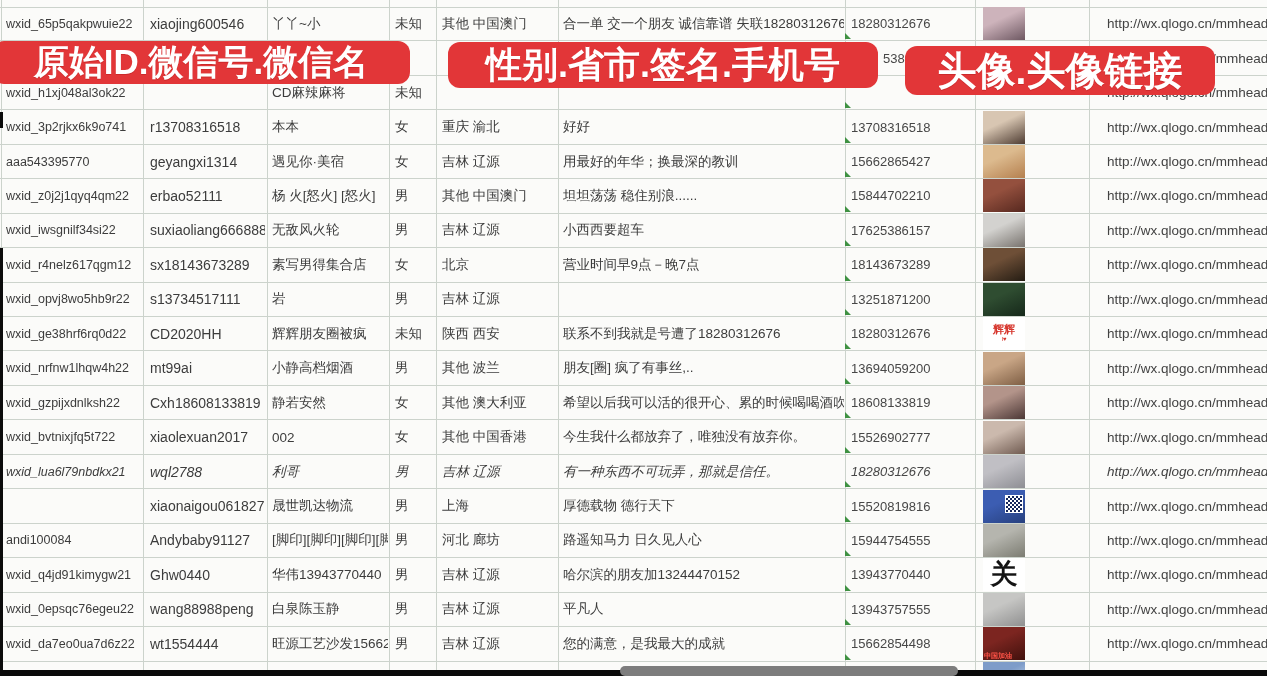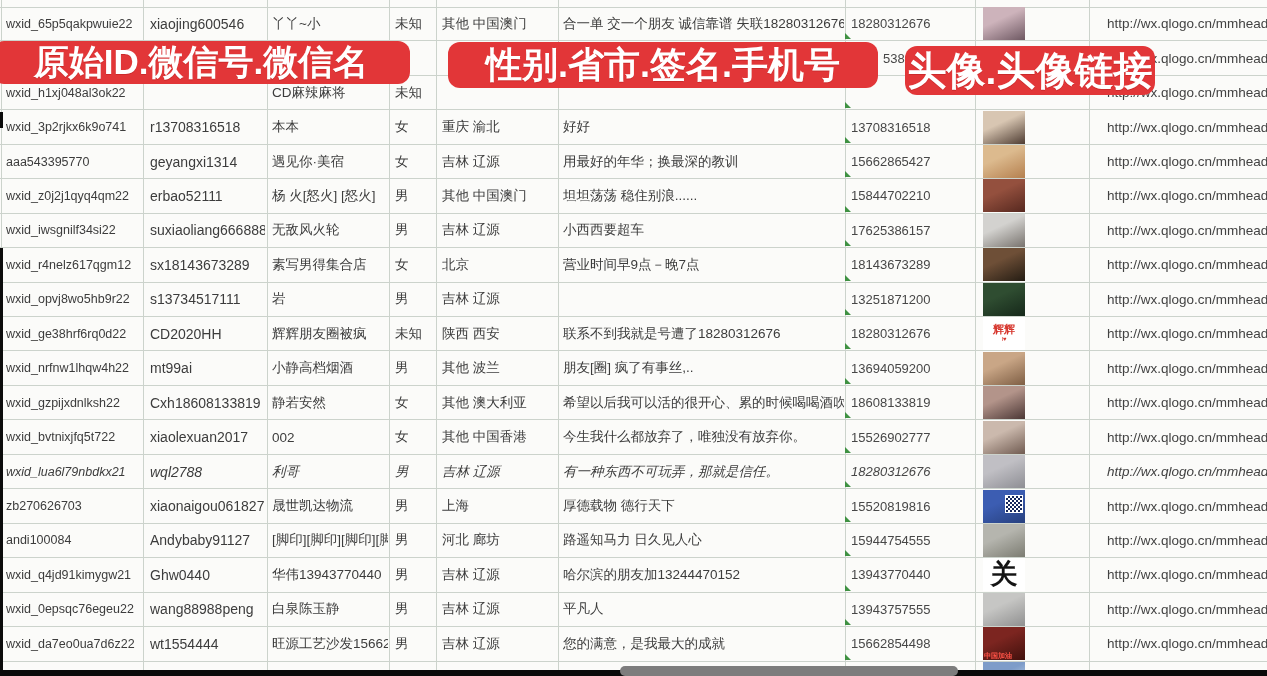--- a/index.html
+++ b/index.html
@@ -35,21 +35,21 @@
   .av-label{background:#ffffff;}
   .av-label .txt{font-weight:bold;line-height:1;}
   .av-label .sub{font-size:6px;line-height:1.4;}
   
   .banner{position:absolute;background:#e23638;border-radius:12px;z-index:10;
           display:flex;align-items:center;justify-content:center;
           color:#ffffff;font-weight:bold;white-space:nowrap;
           text-shadow:0 1px 0 rgba(160,20,20,.35);}
   .banner1{left:-8px;top:41px;width:418px;height:43px;font-size:35px;}
   .banner2{left:448px;top:42px;width:430px;height:46px;font-size:36px;}
-  .banner3{left:905px;top:46px;width:250px;height:49px;font-size:39px;}
+  .banner3{left:905px;top:46px;width:310px;height:49px;font-size:39px;}
   
   .left-edge{position:absolute;left:0;top:248px;width:3px;height:428px;background:#0b0b0b;z-index:40;}
   .left-nub{position:absolute;left:0;top:112px;width:3px;height:16px;background:#0b0b0b;z-index:40;}
   .bottom-bar{position:absolute;left:0;top:670px;width:1267px;height:6px;background:#0a0a0a;z-index:50;}
   .thumb{position:absolute;left:620px;top:666px;width:338px;height:10px;background:#7d7d7d;border-radius:5px;z-index:51;}
 </style>
 </head>
 <body>
 
 <div class="screen">
@@ -287,21 +287,20 @@
     <div class="cell c-phone">
       <span class="mark"></span>
       <span>18280312676</span>
     </div>
     <div class="cell c-av">
       <div class="av" style="background: linear-gradient(155deg, rgb(192, 191, 196) 0%, rgb(192, 191, 196) 38%, rgb(142, 142, 148) 100%);"></div>
     </div>
     <div class="cell c-url">http://wx.qlogo.cn/mmhead</div>
   </div>
       <div class="row" style="top: 489.3px;">
-    <div class="cell c-wxid">zb270626703</div>
     <div class="cell c-wid">xiaonaigou061827</div>
     <div class="cell c-name">晟世凯达物流</div>
     <div class="cell c-gender">男</div>
     <div class="cell c-prov">上海</div>
     <div class="cell c-sig">厚德载物 德行天下</div>
     <div class="cell c-phone">
       <span class="mark"></span>
       <span>15520819816</span>
     </div>
     <div class="cell c-av">

